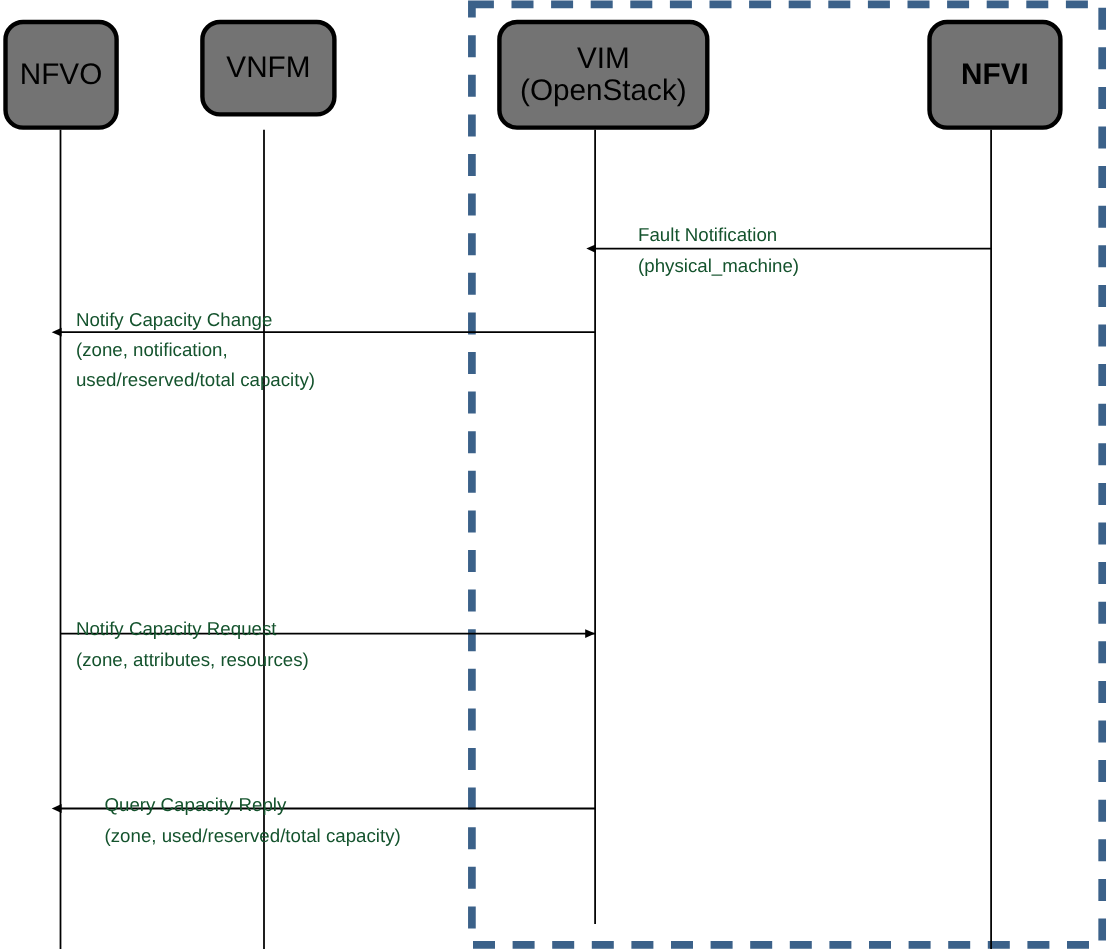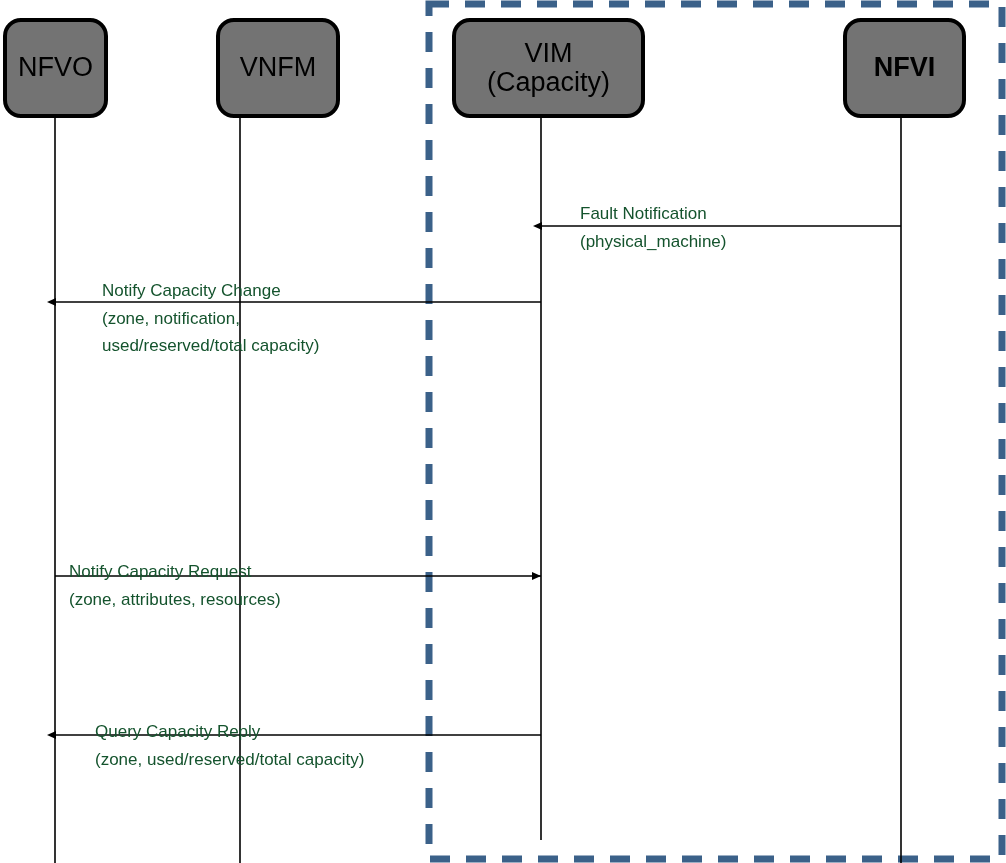--- a/index.html
+++ b/index.html
@@ -77,35 +77,35 @@
         <line x1="541" y1="302" x2="55" y2="302" stroke="#000000" stroke-width="1.6" marker-end="url(#arrow-left)"></line>
         <line x1="55" y1="576" x2="541" y2="576" stroke="#000000" stroke-width="1.6" marker-end="url(#arrow-right)"></line>
         <line x1="541" y1="735" x2="55" y2="735" stroke="#000000" stroke-width="1.6" marker-end="url(#arrow-left)"></line>
       </g>
   </svg>
 
   <div id="boxes-layer">
       <div class="lifeline-box" style="left: 3px; top: 18px; width: 105px; height: 100px;">
         <span class="box-label">NFVO</span>
       </div>
-      <div class="lifeline-box" style="left: 182px; top: 18px; width: 124px; height: 100px; margin-left: 34px;">
+      <div class="lifeline-box" style="left: 182px; top: 18px; width: 124px; height: 88px;">
         <span class="box-label">VNFM</span>
       </div>
       <div class="lifeline-box" style="left: 452px; top: 18px; width: 193px; height: 100px;">
         <span class="box-label">VIM
-(Capacity)</span>
+(OpenStack)</span>
       </div>
       <div class="lifeline-box" style="left: 843px; top: 18px; width: 123px; height: 100px; font-weight: bold;">
         <span class="box-label">NFVI</span>
       </div>
     </div>
   <div id="labels-layer">
       <div class="msg-label" style="left: 580px; top: 200px;">Fault Notification
 (physical_machine)</div>
-      <div class="msg-label" style="left: 69px; top: 277px; margin-left: 33px;">Notify Capacity Change
+      <div class="msg-label" style="left: 69px; top: 277px;">Notify Capacity Change
 (zone, notification,
 used/reserved/total  capacity)</div>
       <div class="msg-label" style="left: 69px; top: 558px;">Notify Capacity Request
 (zone, attributes, resources)</div>
       <div class="msg-label" style="left: 95px; top: 718px;">Query Capacity Reply
 (zone, used/reserved/total  capacity)</div>
     </div>
 
 </div>
 

